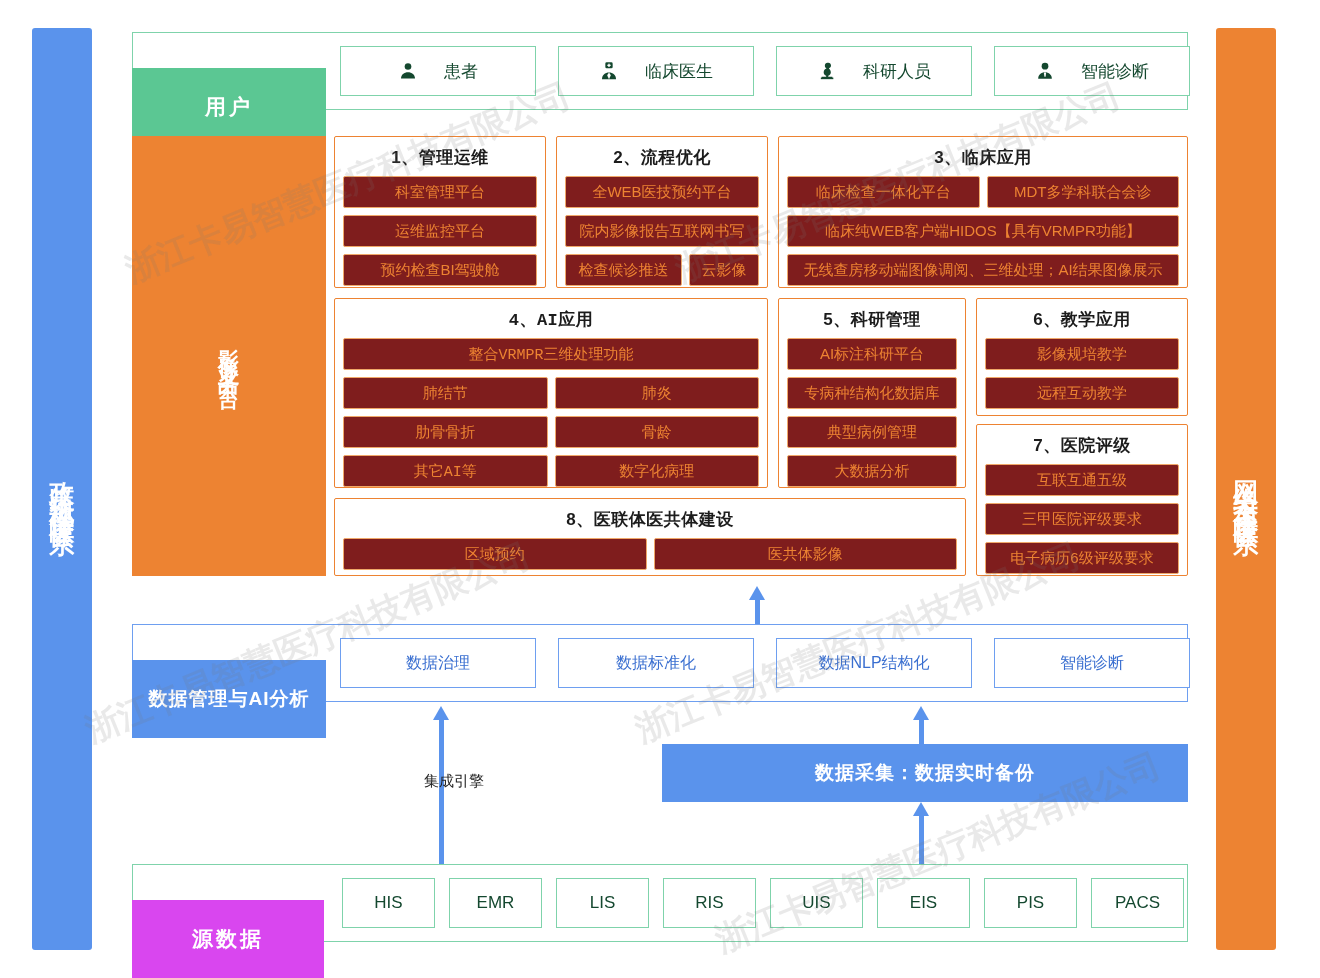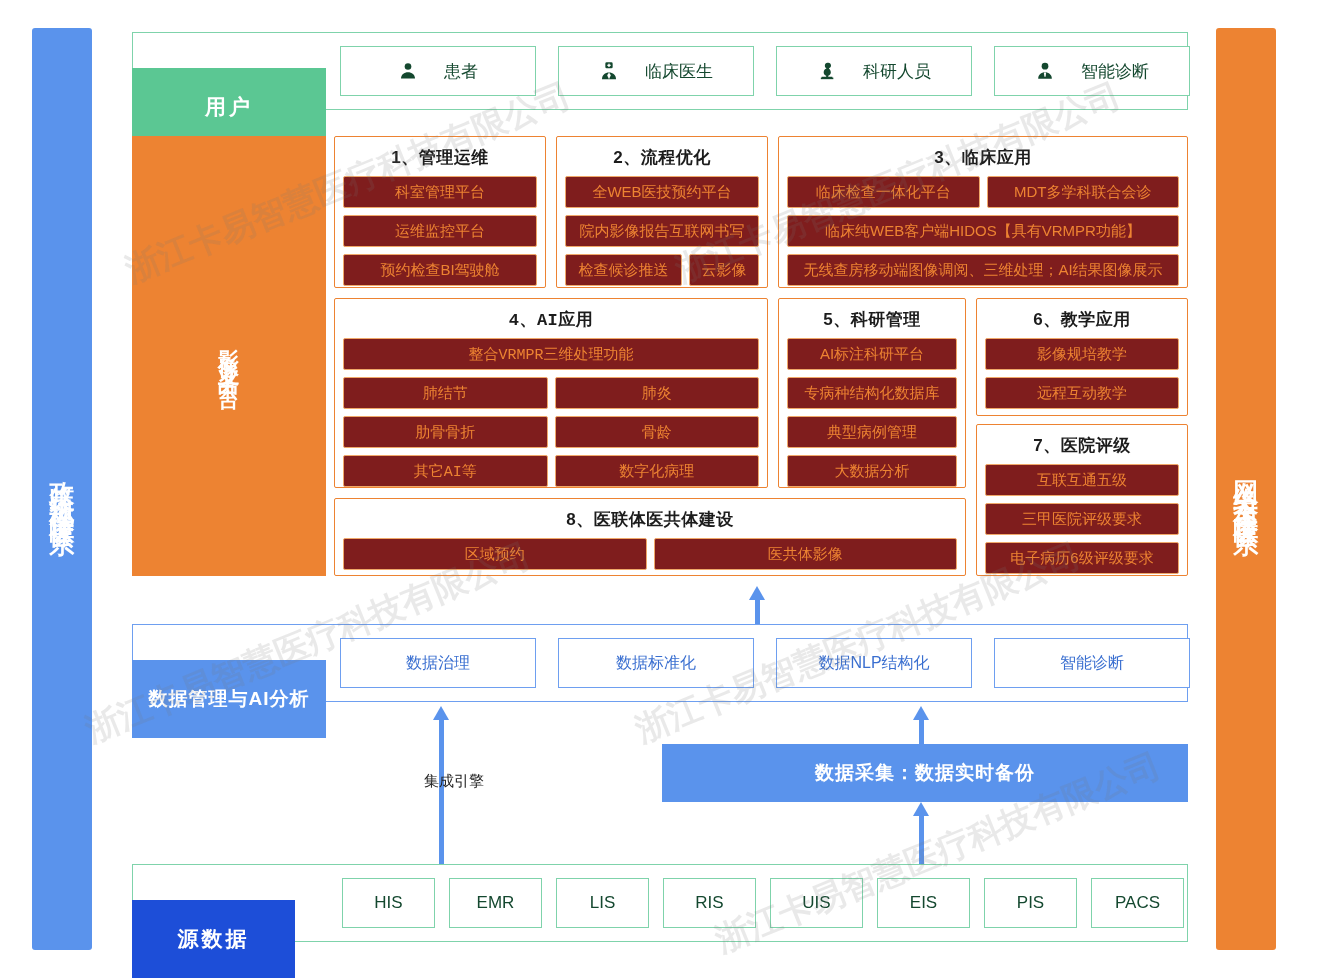--- a/index.html
+++ b/index.html
@@ -95,21 +95,21 @@
   #data-label{left:132px;top:624px;width:194px;height:78px;background:#5A93EC;}
   .data-chips{position:absolute;left:340px;top:638px;display:flex;gap:22px;}
   .chip-data{
     width:196px;height:50px;border:1px solid #6E9FF0;background:#fff;
     display:flex;align-items:center;justify-content:center;
     color:#3A6FD0;font-size:16px;box-sizing:border-box;
   }
 
   
   #src-row{left:132px;top:864px;width:1056px;height:78px;border:1px solid #7FD3AB;background:#fff;}
-  #src-label{left:132px;top:864px;width:163px;height:78px;background:#1d4ed8;}
+  #src-label{left:132px;top:864px;width:192px;height:78px;background:#d946ef;}
   .src-chips{position:absolute;left:342px;top:878px;display:flex;gap:14px;}
   .chip-src{
     width:93px;height:50px;border:1px solid #7FD3AB;background:#fff;
     display:flex;align-items:center;justify-content:center;
     color:#14482F;font-size:17px;box-sizing:border-box;
   }
 
   
   #collect-bar{
     position:absolute;left:662px;top:744px;width:526px;height:58px;

